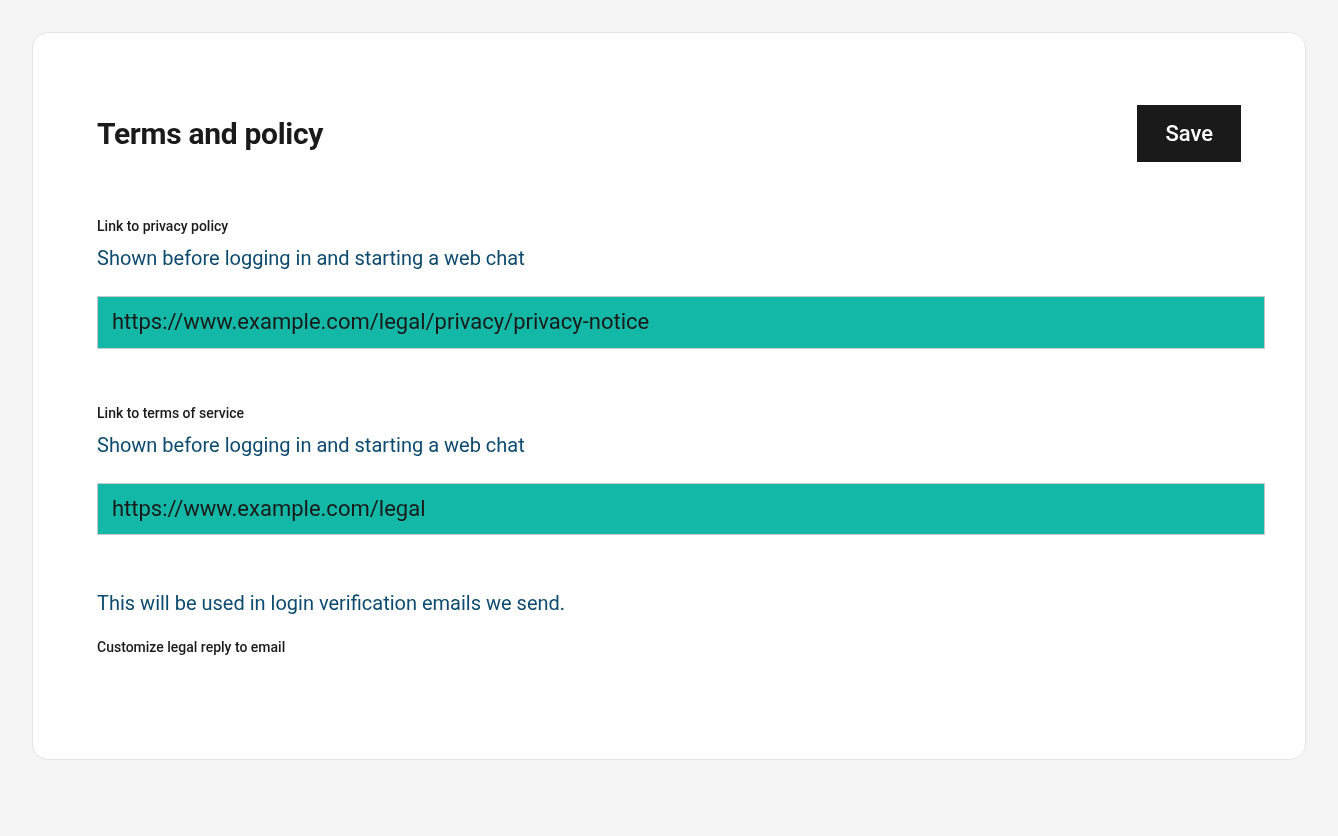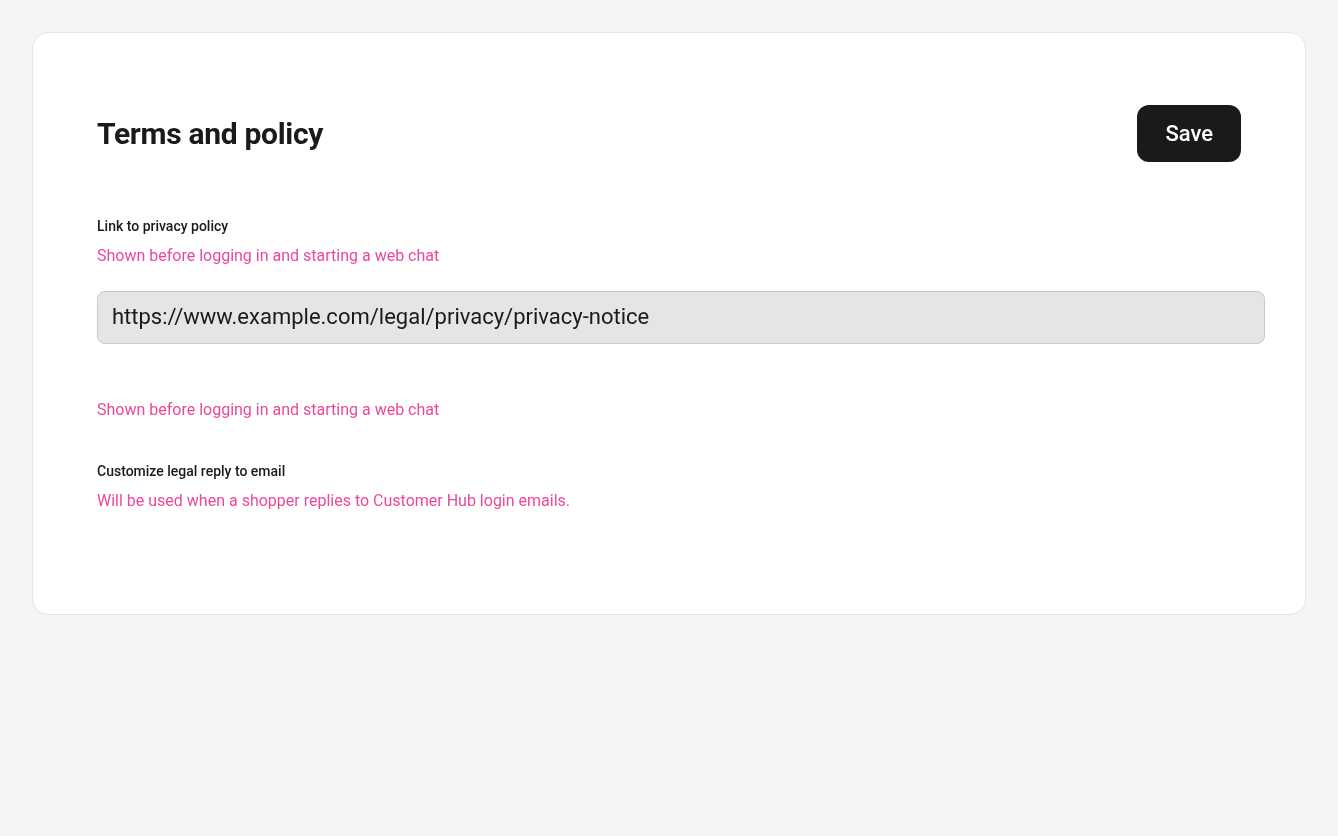--- a/index.html
+++ b/index.html
@@ -29,76 +29,78 @@
     .card-title {
       font-size: 30px;
       font-weight: 700;
       color: #1a1a1a;
       letter-spacing: -0.3px;
     }
     .save-button {
       background: #1a1a1a;
       color: #ffffff;
       border: none;
-      border-radius: 12px;
+      border-radius: 0;
       padding: 16px 28px;
       font-size: 22px;
       font-weight: 500;
       cursor: pointer;
       font-family: inherit;
     }
     .field-group {
       margin-bottom: 44px;
     }
     .field-group.tight {
       margin-bottom: 24px;
     }
     .field-label {
       font-size: 14px;
       font-weight: 500;
       color: #1a1a1a;
       display: block;
       margin-bottom: 4px;
     }
     .field-help {
-      font-size: 16px;
-      color: #ec4899;
+      font-size: 20px;
+      color: #0c4a6e;
       margin-bottom: 14px;
     }
     .field-input {
       width: 100%;
       font-size: 22px;
       font-family: inherit;
       color: #1a1a1a;
       padding: 11px 14px;
       border: 1px solid #c9c9c9;
-      border-radius: 8px;
-      background: #e5e5e5;
+      border-radius: 0;
+      background: #14b8a6;
       line-height: 1.3;
     }
   </style>
 </head>
 <body>
 
 <div class="card">
   <div class="card-header">
     <h1 class="card-title">Terms and policy</h1>
     <button class="save-button">Save</button>
   </div>
 
   <div class="field-group">
     <label class="field-label">Link to privacy policy</label>
     <div class="field-help">Shown before logging in and starting a web chat</div>
     <input type="text" class="field-input" value="https://www.example.com/legal/privacy/privacy-notice" style="">
   </div>
 
   <div class="field-group">
+    <label class="field-label">Link to terms of service</label>
     <div class="field-help">Shown before logging in and starting a web chat</div>
+    <input type="text" class="field-input" value="https://www.example.com/legal" style="">
   </div>
 
   <div class="field-group tight">
+    <div class="field-help">This will be used in login verification emails we send.</div>
   </div>
 
   <div class="field-group">
     <label class="field-label">Customize legal reply to email</label>
-    <div class="field-help">Will be used when a shopper replies to Customer Hub login emails.</div>
   </div>
 </div>
 
 </body></html>

